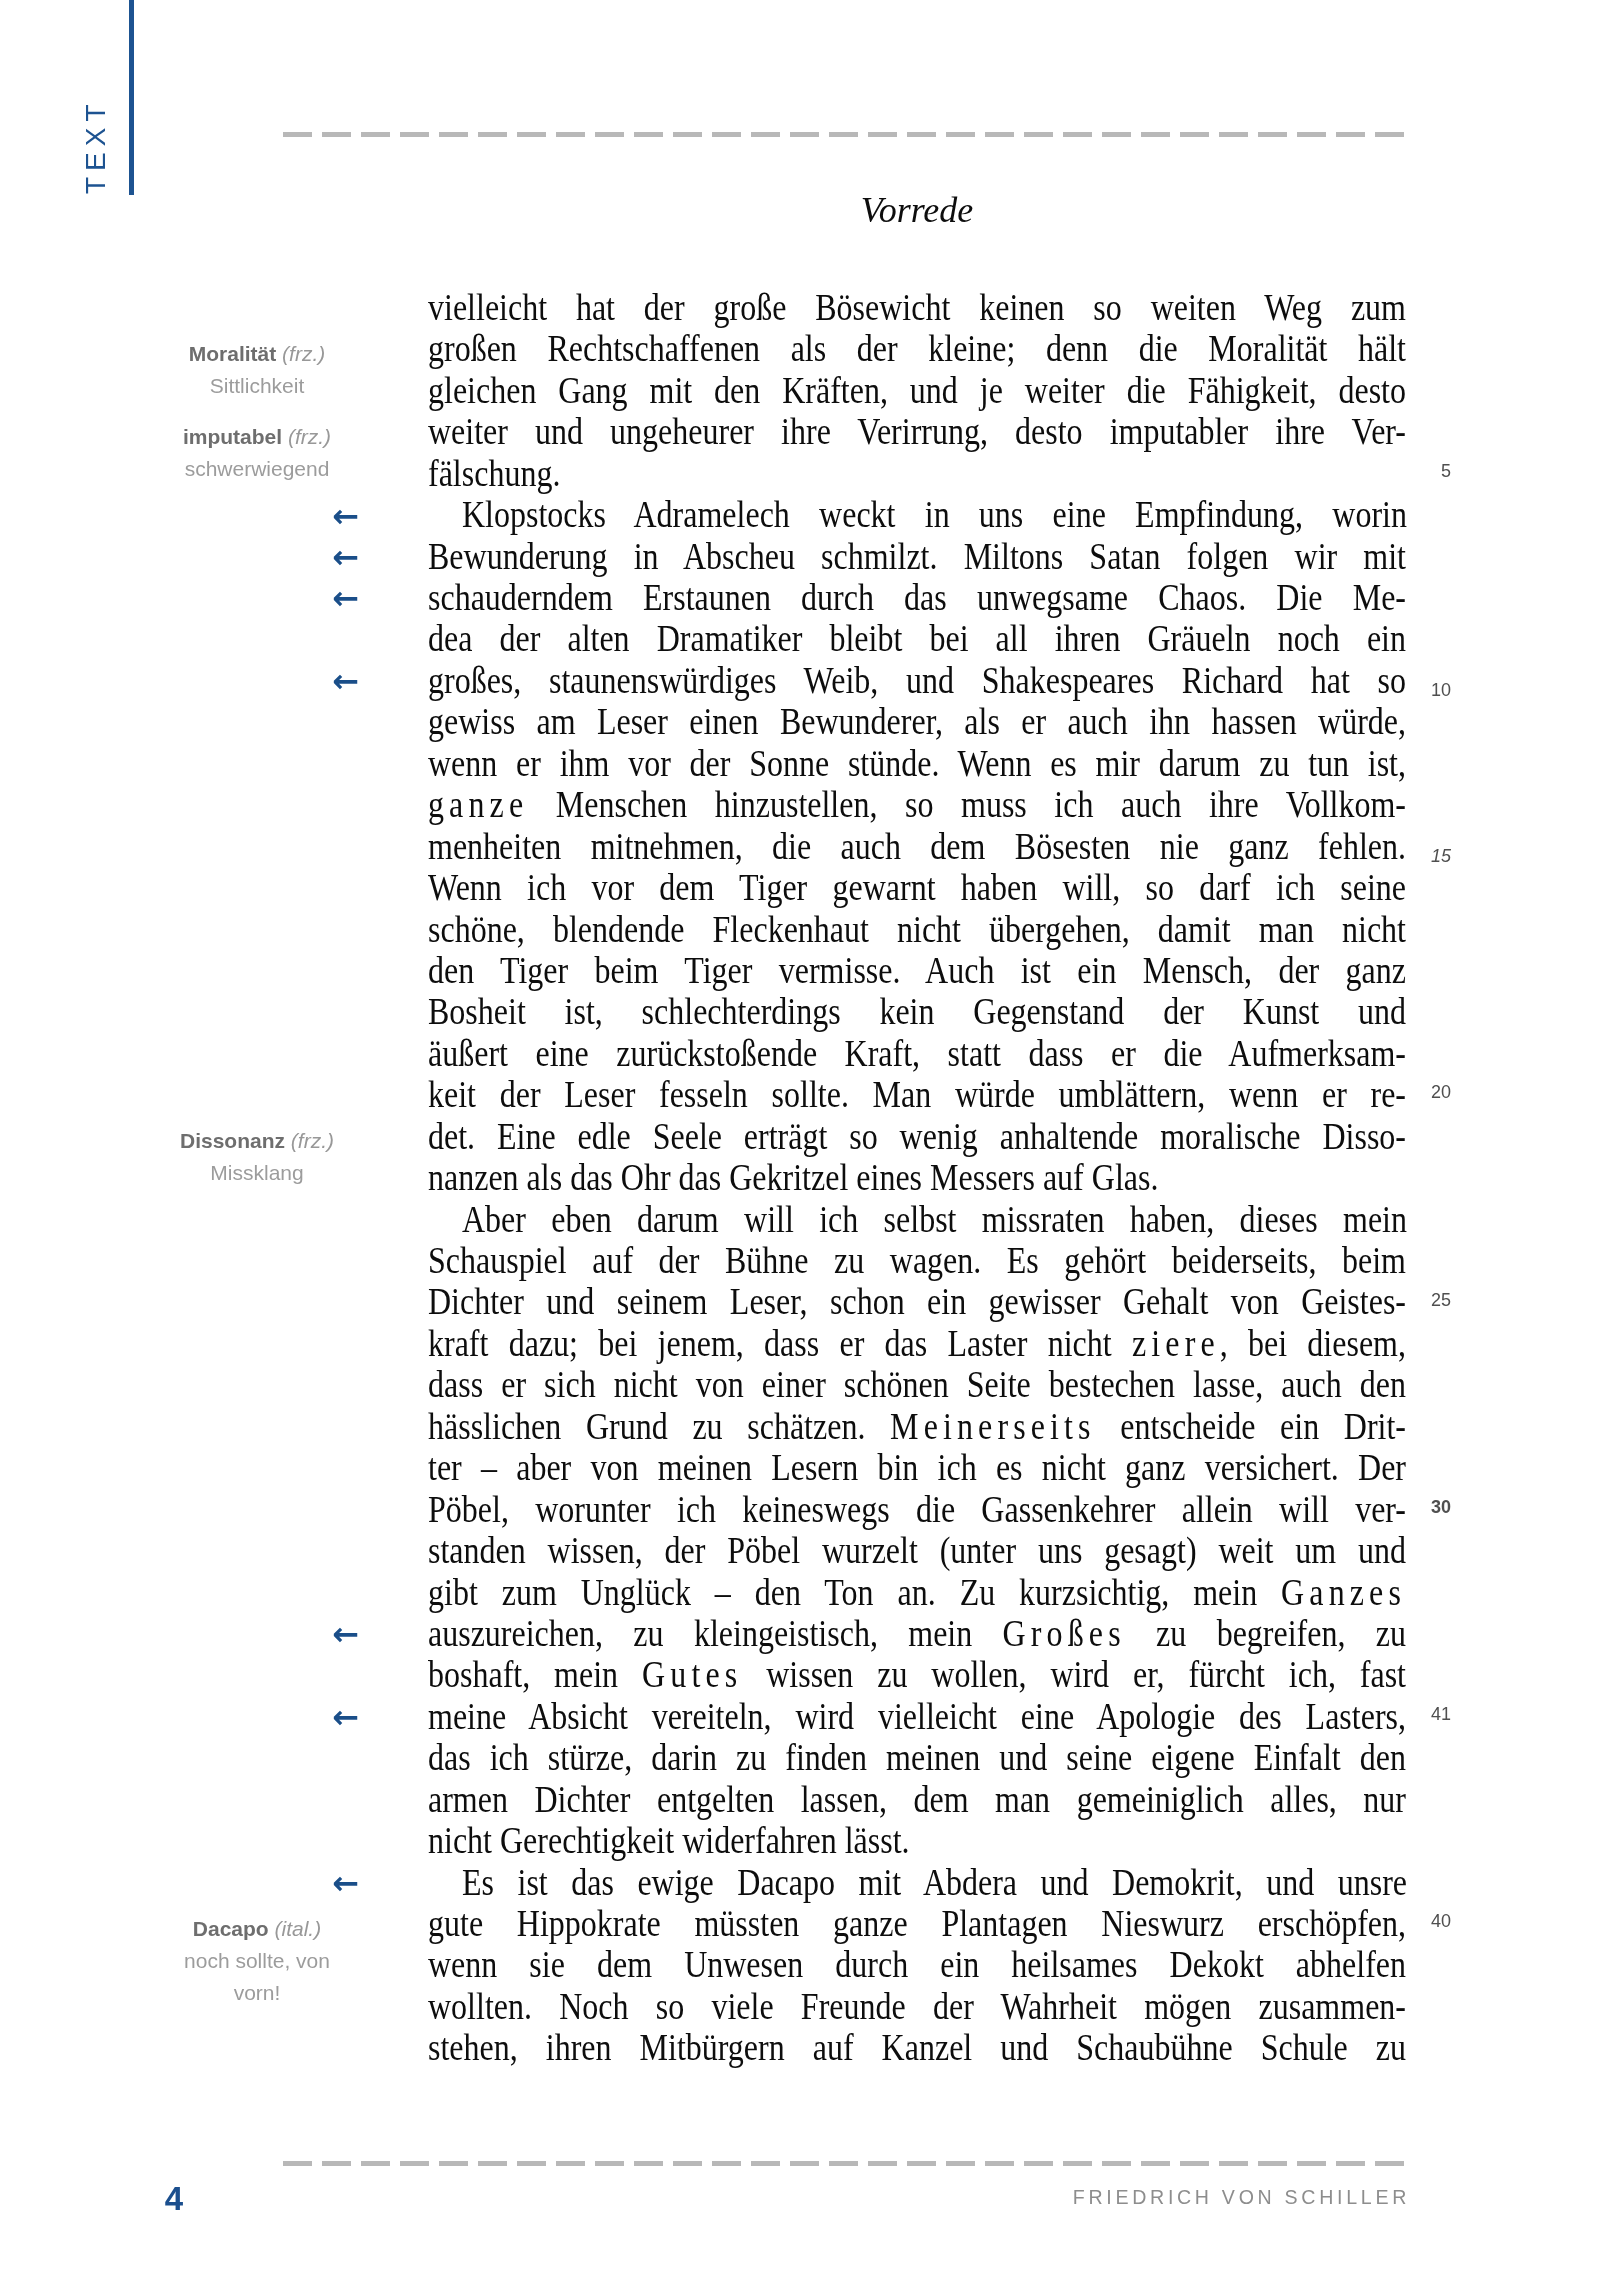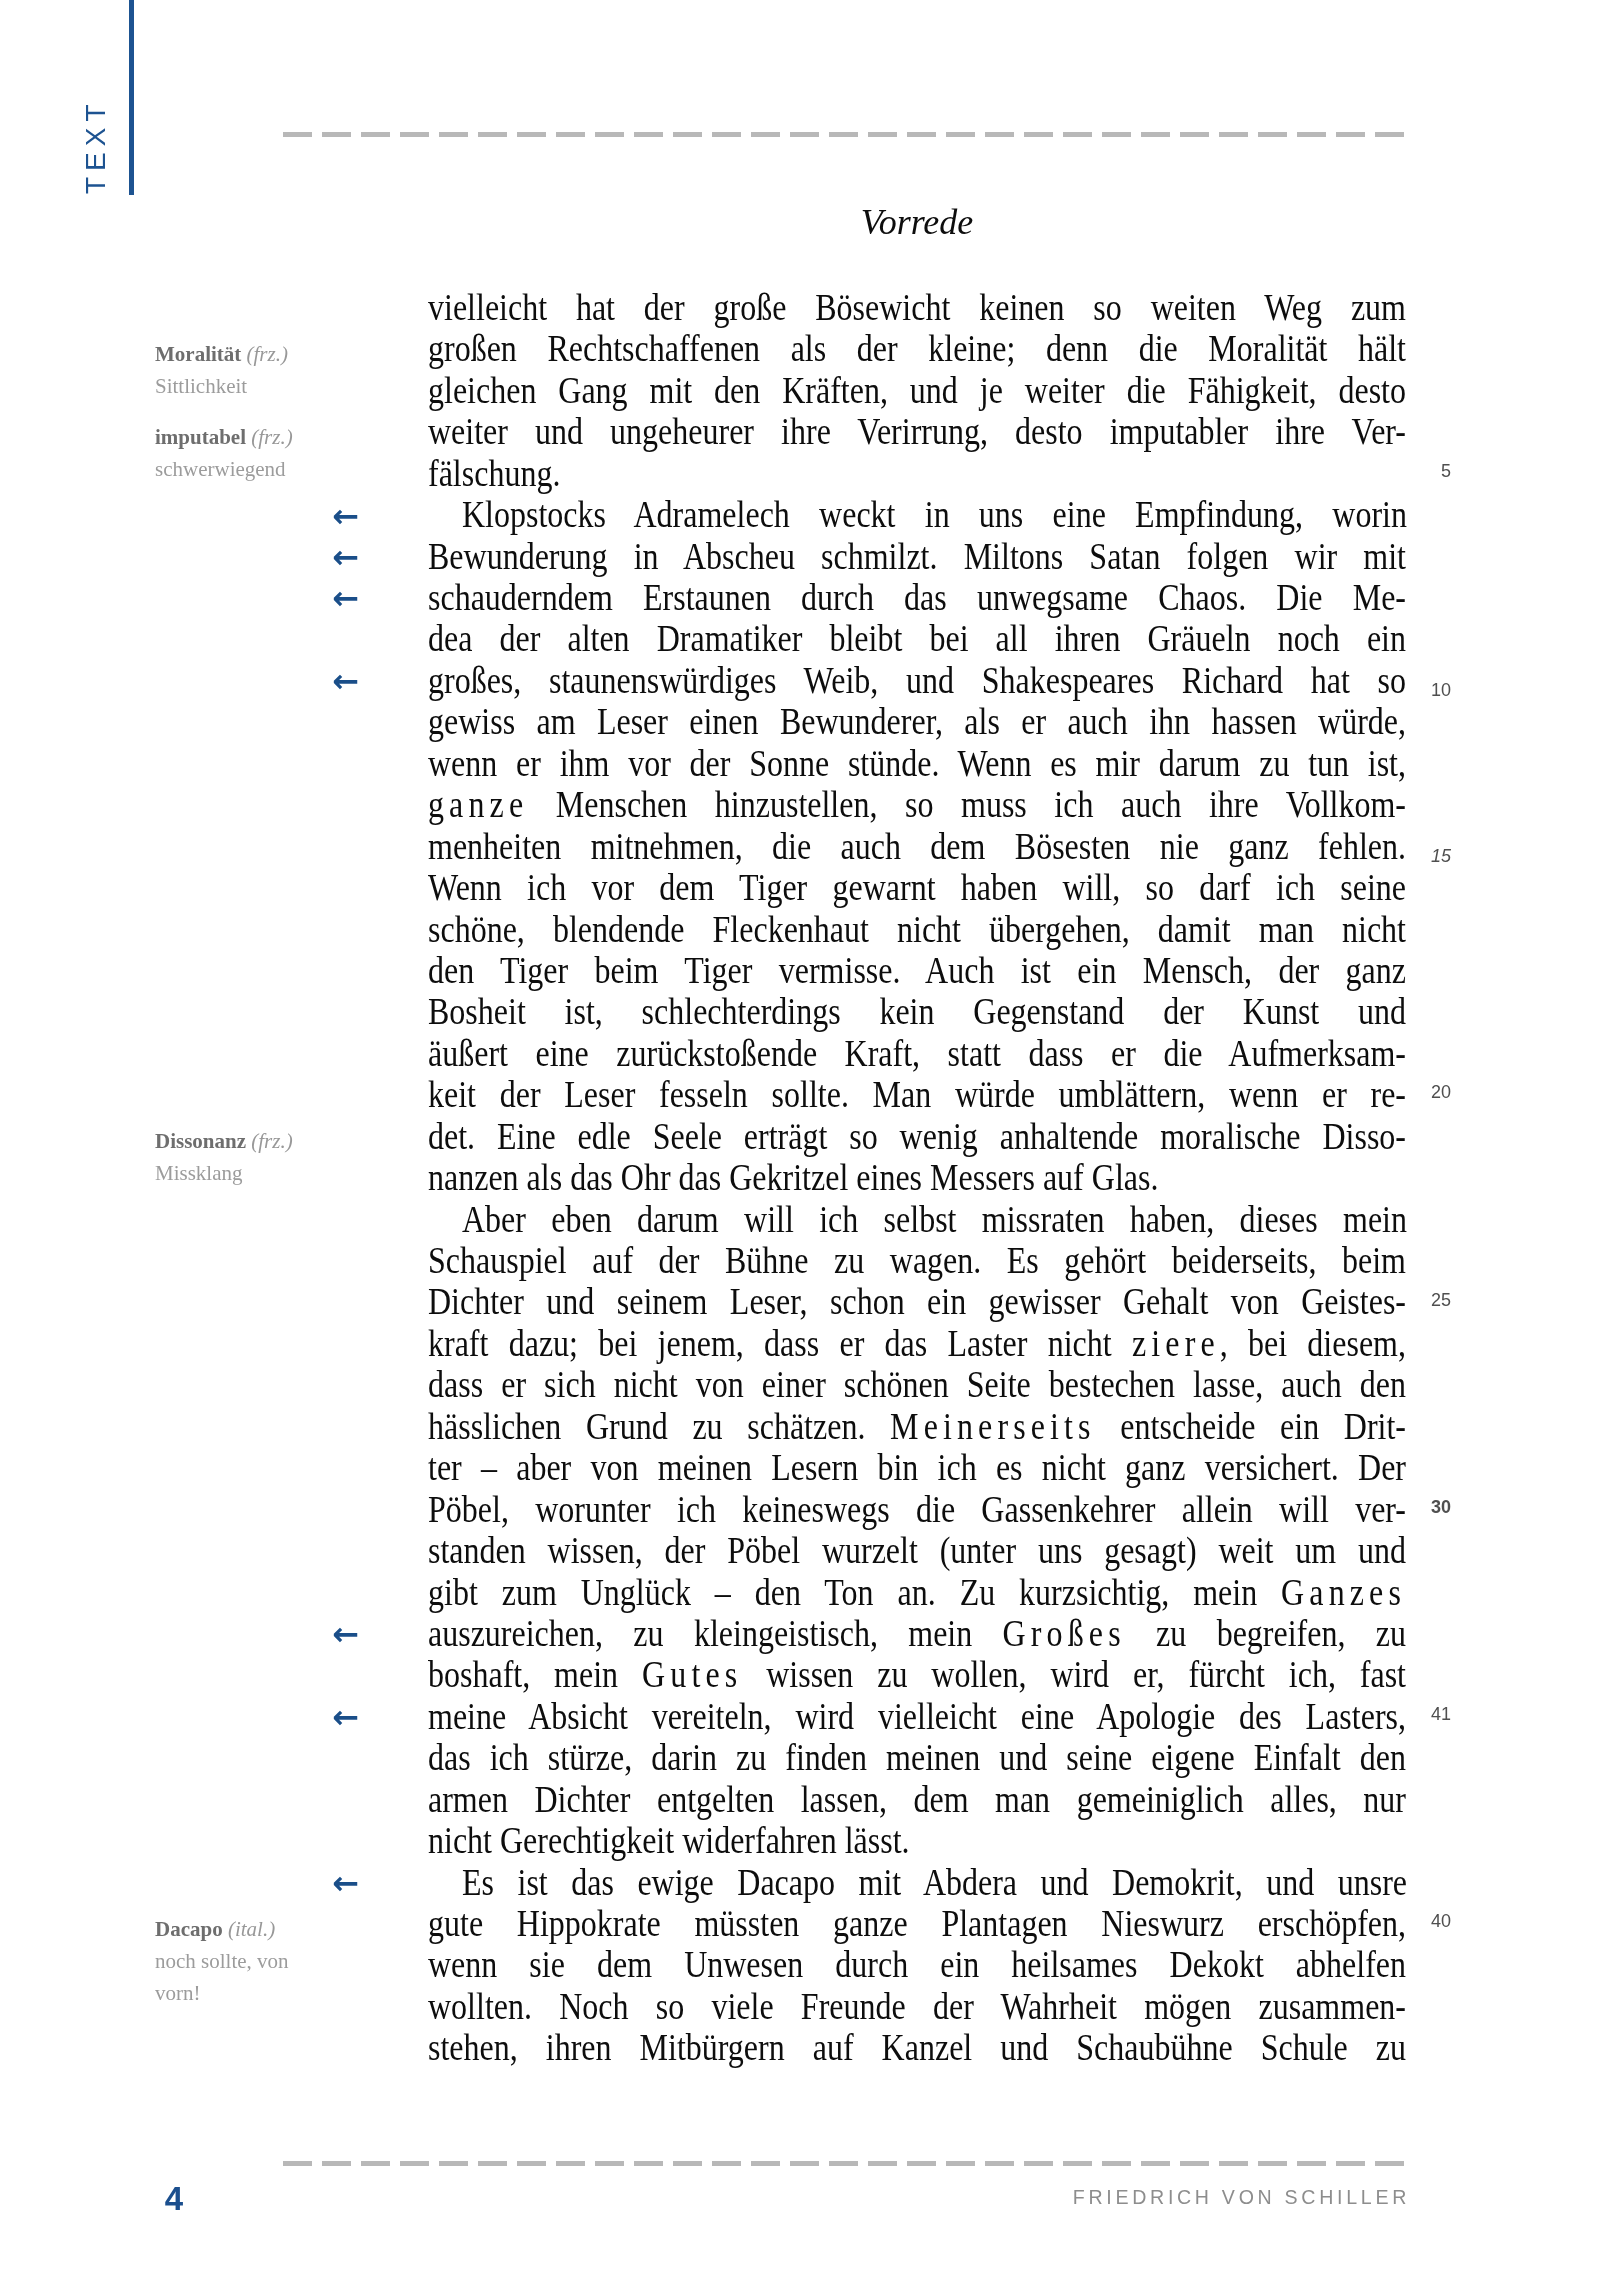--- a/index.html
+++ b/index.html
@@ -33,37 +33,37 @@
     font-family:"Liberation Sans","DejaVu Sans",sans-serif;
     font-size:33px;font-weight:bold;color:#1b4f8e;text-align:center;
   }
   .running-footer{
     position:absolute;right:208px;top:2186px;
     font-family:"Liberation Sans","DejaVu Sans",sans-serif;
     font-size:19.6px;letter-spacing:3.7px;color:#8d8d8d;white-space:nowrap;
   }
   
   .page-title{
-    position:absolute;left:428px;top:201px;width:978px;
+    position:absolute;left:428px;top:189px;width:978px;
     text-align:center;font-style:italic;font-size:36px;color:#0d0d0d;
   }
   .textline{
     position:absolute;left:428px;width:978px;height:42px;line-height:42px;
     font-size:32px;
     text-align:justify;text-align-last:justify;text-justify:inter-word;
     transform:scaleY(1.18);transform-origin:50% 50%;
     white-space:normal;color:#0d0d0d;
   }
   .textline.para-end{text-align-last:left;}
   .textline.indent{padding-left:34px;width:945px;}
   .sp{letter-spacing:0.16em;}
   
   .margin-note{
-    position:absolute;left:155px;width:204px;text-align:left;
-    font-family:Liberation Serif, serif;
+    position:absolute;left:155px;width:204px;text-align:center;
+    font-family:Liberation Sans, sans-serif;
     font-size:21px;line-height:32px;color:#9c9c9c;
   }
   .margin-note .term{font-weight:bold;color:#6e6e6e;}
   .margin-note .lang{font-style:italic;color:#989898;}
   .arrow{
     position:absolute;left:317px;width:42px;height:35px;line-height:35px;
     text-align:right;font-family:"DejaVu Sans",sans-serif;
     font-size:32px;color:#1a4e89;font-weight:bold;
   }
   .linenum{

